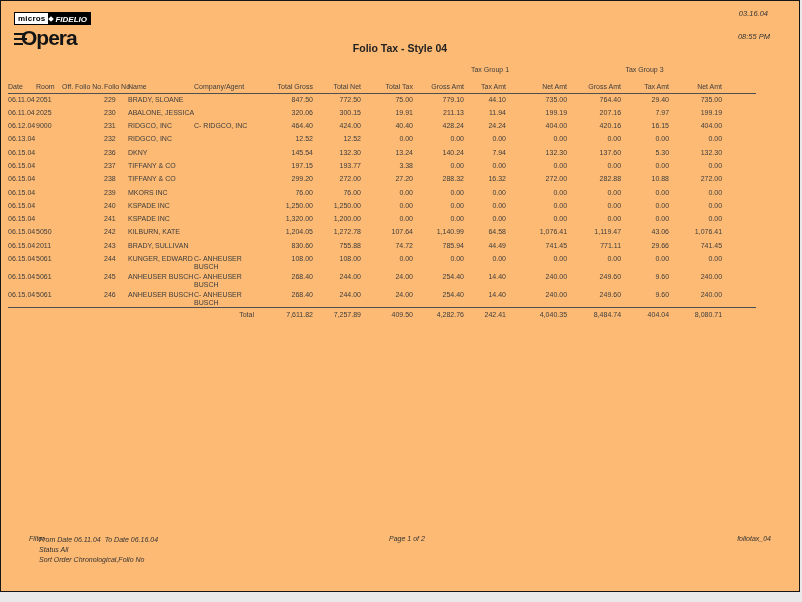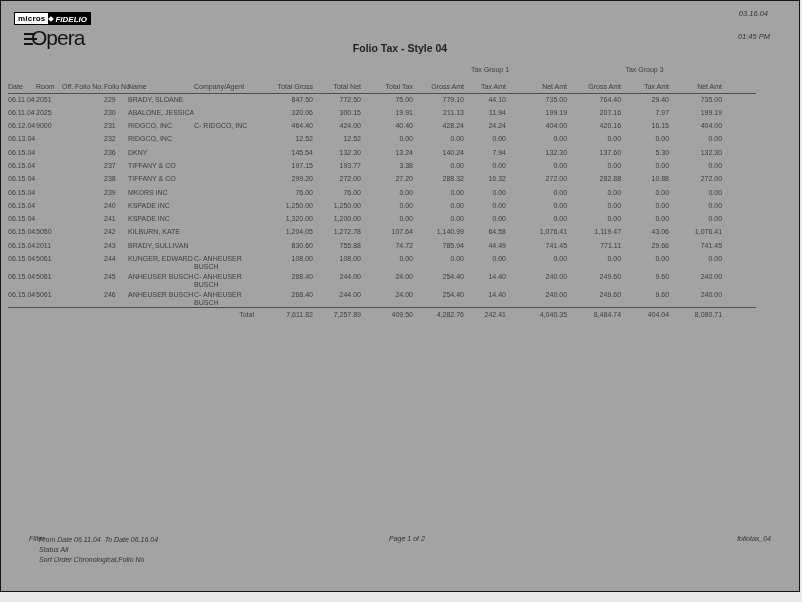--- a/index.html
+++ b/index.html
@@ -6,21 +6,21 @@
   html,body { width:802px; height:602px; }
   body {
     background:#e9e9e9;
     font-family:"Liberation Sans", sans-serif;
     position:relative;
     overflow:hidden;
   }
   .page {
     position:absolute; left:0; top:0;
     width:800px; height:592px;
-    background:#a3a3a3;
+    background:#fdba74;
     border:1px solid #161616;
   }
 
   
   .logo-block { position:absolute; left:13px; top:11px; }
   .mf-row { display:flex; align-items:stretch; }
   .micros-box {
     border:1px solid #000; color:#000;
     font-size:8px; font-weight:bold; letter-spacing:.2px;
     padding:1px 3px 1px 3px; background:#fff;
@@ -30,22 +30,22 @@
     font-size:8px; font-weight:bold; font-style:italic;
     padding:2px 4px 1px 0;
     display:flex; align-items:center;
   }
   .fidelio-diamond {
     display:inline-block; width:4px; height:4px; background:#fff;
     transform:rotate(45deg); margin-right:2px; flex:0 0 auto;
   }
   .opera-wordmark {
     position:relative;
-    margin-top:3px; margin-left:10px;
-    font-size:21px; font-weight:normal; color:#141414;
+    margin-top:3px; margin-left:0;
+    font-size:21px; font-weight:bold; color:#141414;
     letter-spacing:-1px; line-height:20px;
     padding-left:7px;
   }
   .opera-speedlines {
     position:absolute; left:0; top:5px; width:14px; height:12px;
   }
   .opera-speedlines span {
     display:block; height:2px; background:#141414; margin-bottom:3px;
   }
   .opera-speedlines span:nth-child(1){ width:10px; }
@@ -125,21 +125,21 @@
       <span class="opera-speedlines">
           <span></span>
           <span></span>
           <span></span>
         </span>
       <span>Opera</span>
     </div>
   </div>
 
   <div class="report-date">03.16.04</div>
-  <div class="report-time">01:45 PM</div>
+  <div class="report-time">08:55 PM</div>
   <div class="report-title">Folio Tax - Style 04</div>
 
   <div class="table-wrap">
     <table>
       <colgroup>
         <col style="width:28px">
           <col style="width:26px">
           <col style="width:42px">
           <col style="width:24px">
         <col style="width:66px">

